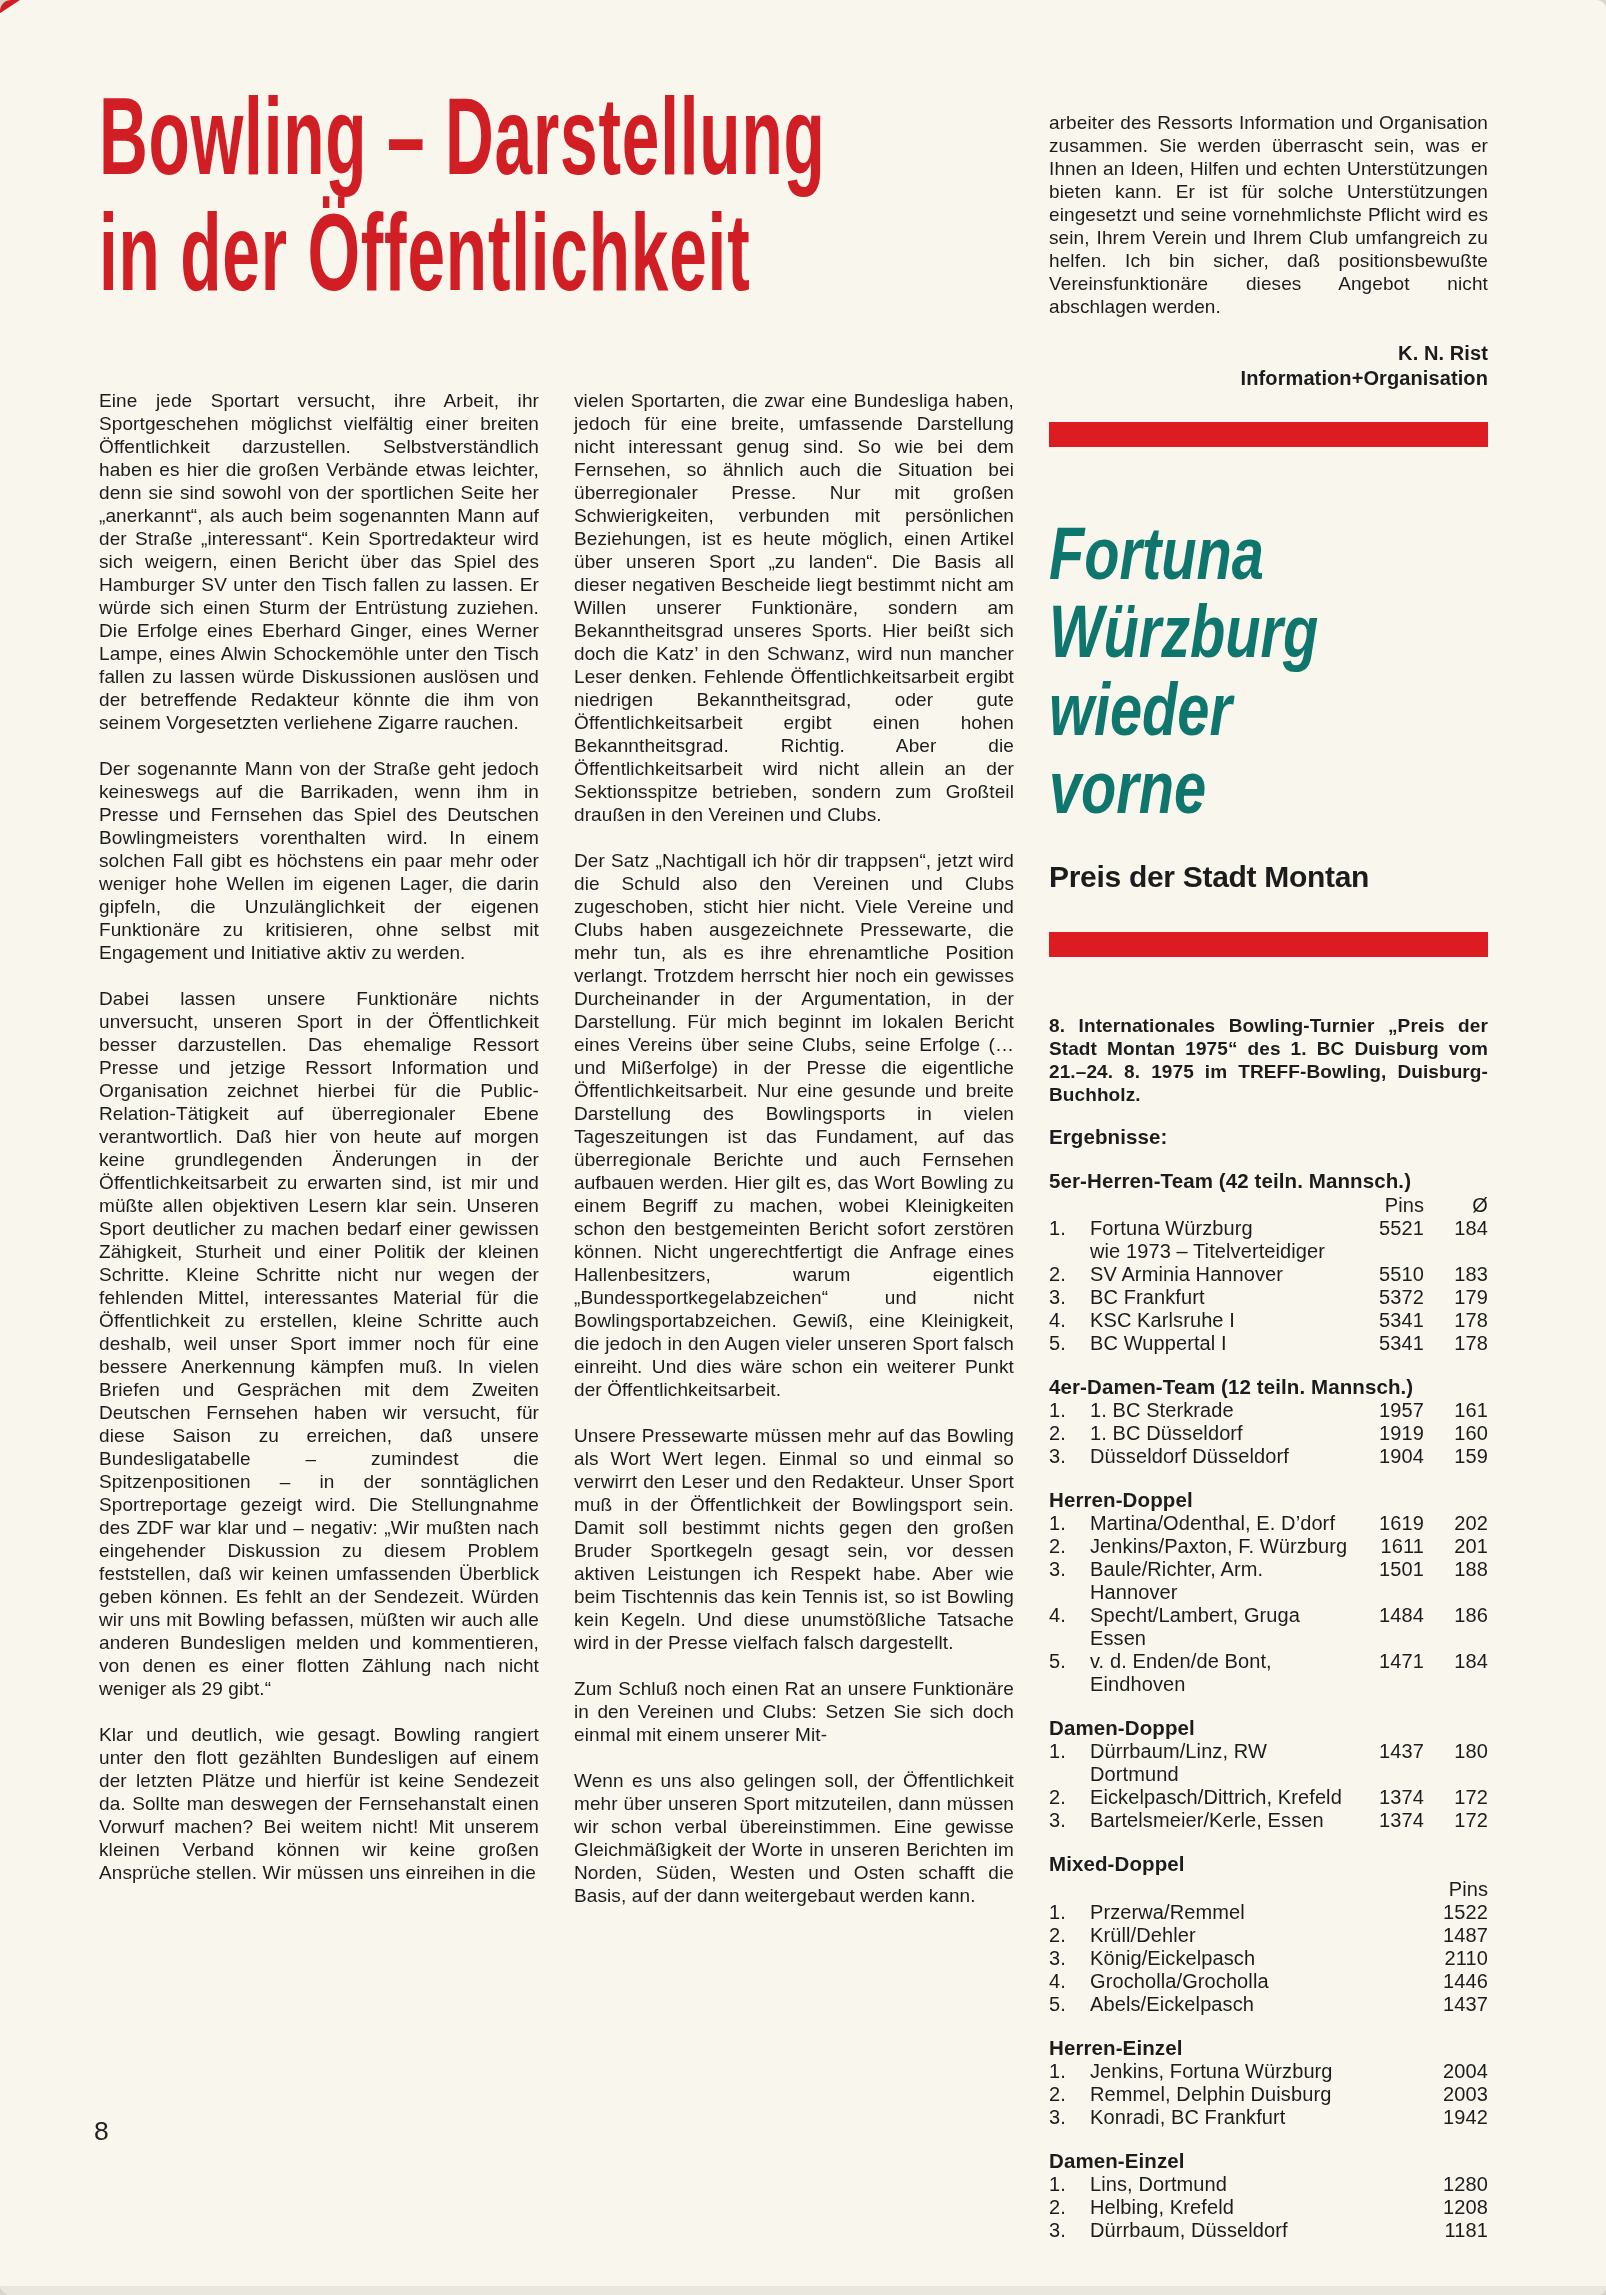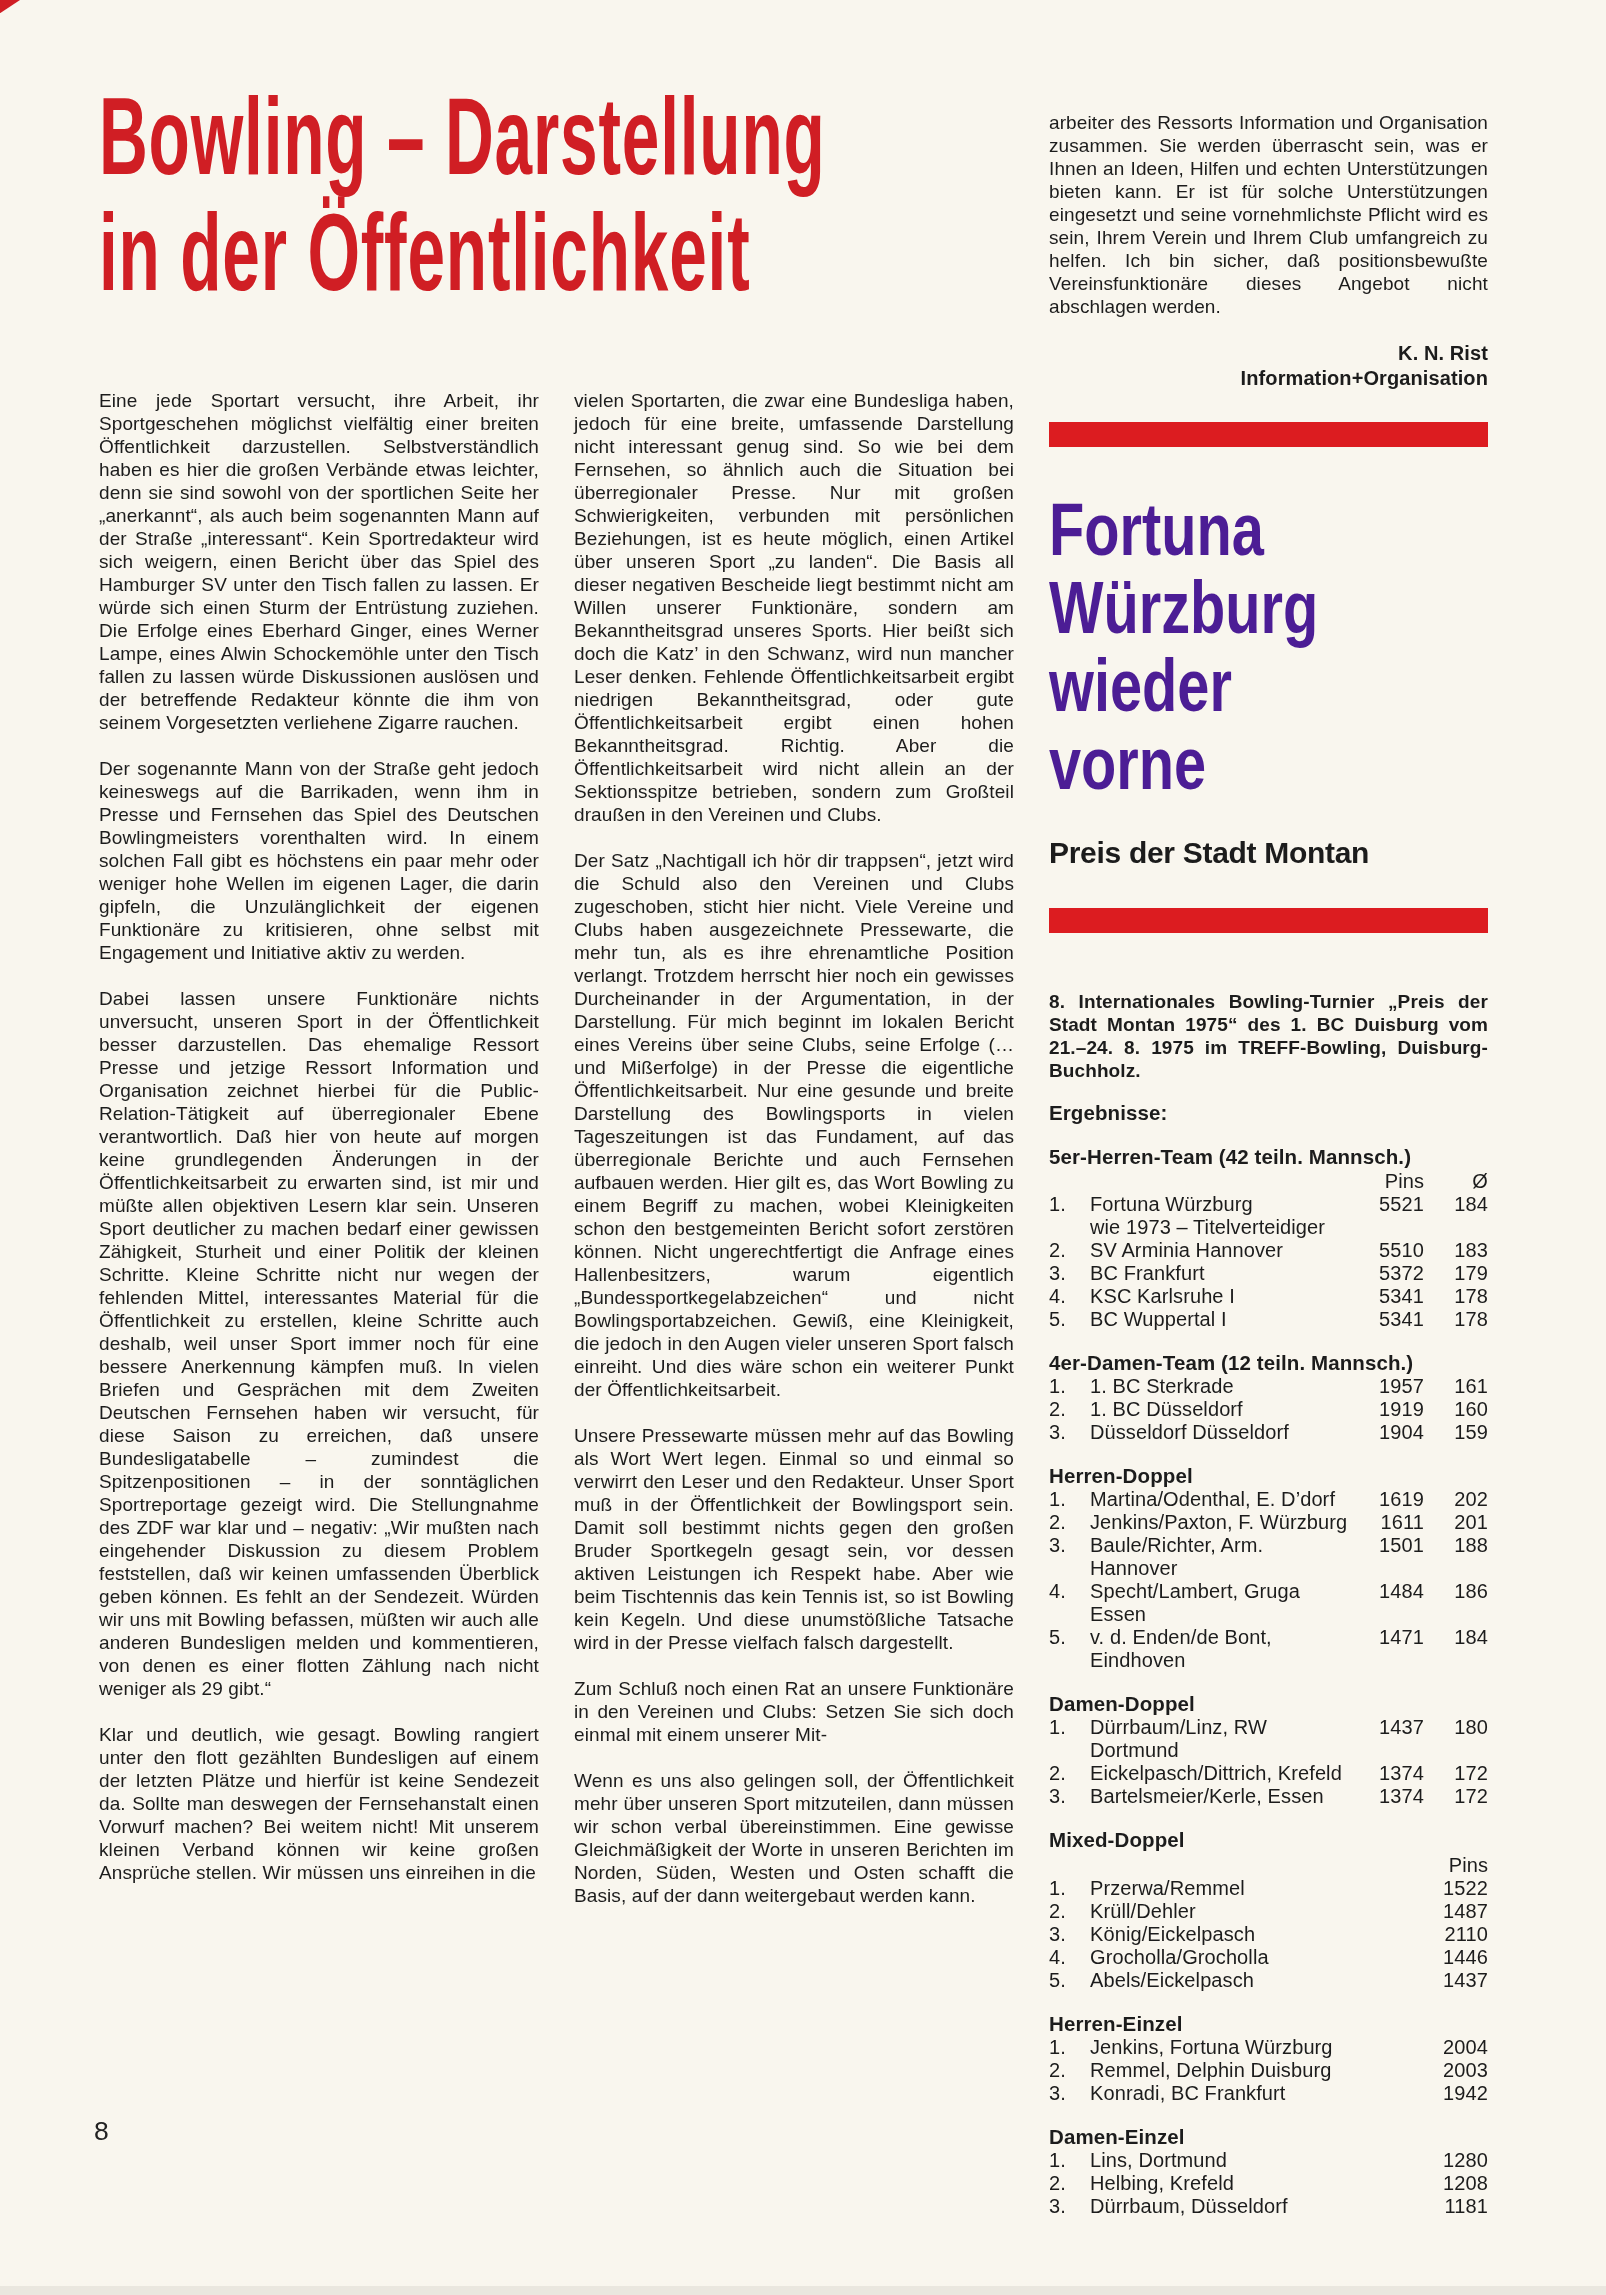--- a/index.html
+++ b/index.html
@@ -4,20 +4,21 @@
 <title>Bowling Magazin Seite 8</title>
 <style>
   html,body{margin:0;padding:0;background:#d8d5cd;}
   .page{
     position:relative;
     width:1607px;height:2295px;
     background:#f9f6ee;
     font-family:"Liberation Sans","DejaVu Sans",sans-serif;
     color:#1c1c1c;
     overflow:hidden;
+    border-radius:11px;
   }
   
   .corner-mark{position:absolute;left:0;top:0;width:20px;height:13.2px;background:#d01e24;clip-path:polygon(0 0,100% 0,0 100%);}
   .bottom-strip{position:absolute;left:0;bottom:0;width:100%;height:9.3px;background:#eae7df;}
 
   
   .headline-block{position:absolute;left:99px;top:78px;}
   .h1line{
     font-size:109px;line-height:116px;font-weight:bold;color:#d01e24;
     transform:scaleX(0.62);transform-origin:left top;white-space:nowrap;letter-spacing:1.3px;
@@ -32,21 +33,21 @@
   #col2{left:574px;top:389px;}
   #col3{left:1049px;top:111px;width:439px;}
   .par{margin:0 0 23px 0;}
   .par:last-child{margin-bottom:0;}
 
   
   .sig{text-align:right;font-weight:bold;font-size:20px;line-height:24.5px;letter-spacing:0.1px;}
   .redbar{height:25px;background:#dc1c20;width:100%;}
   .redbar.top{margin-top:32px;}
   .redbar.bottom{margin-top:38px;}
-  .big-headline{margin-top:44px;color:#4c1d95;}
+  .big-headline{margin-top:68px;color:#0f766e;font-style:italic;}
   .h2line{
     font-size:74px;line-height:78px;font-weight:bold;
     transform:scaleX(0.78);transform-origin:left top;white-space:nowrap;letter-spacing:0;
   }
   .sub-headline{font-weight:bold;font-size:30px;line-height:34px;margin-top:33px;letter-spacing:-0.3px;}
   .event{margin-top:57px;font-size:19px;line-height:23px;text-align:justify;font-weight:bold;}
   .results-label{font-weight:bold;font-size:20.5px;line-height:24px;margin-top:16px;}
 
   
   .section{margin-top:0;}

